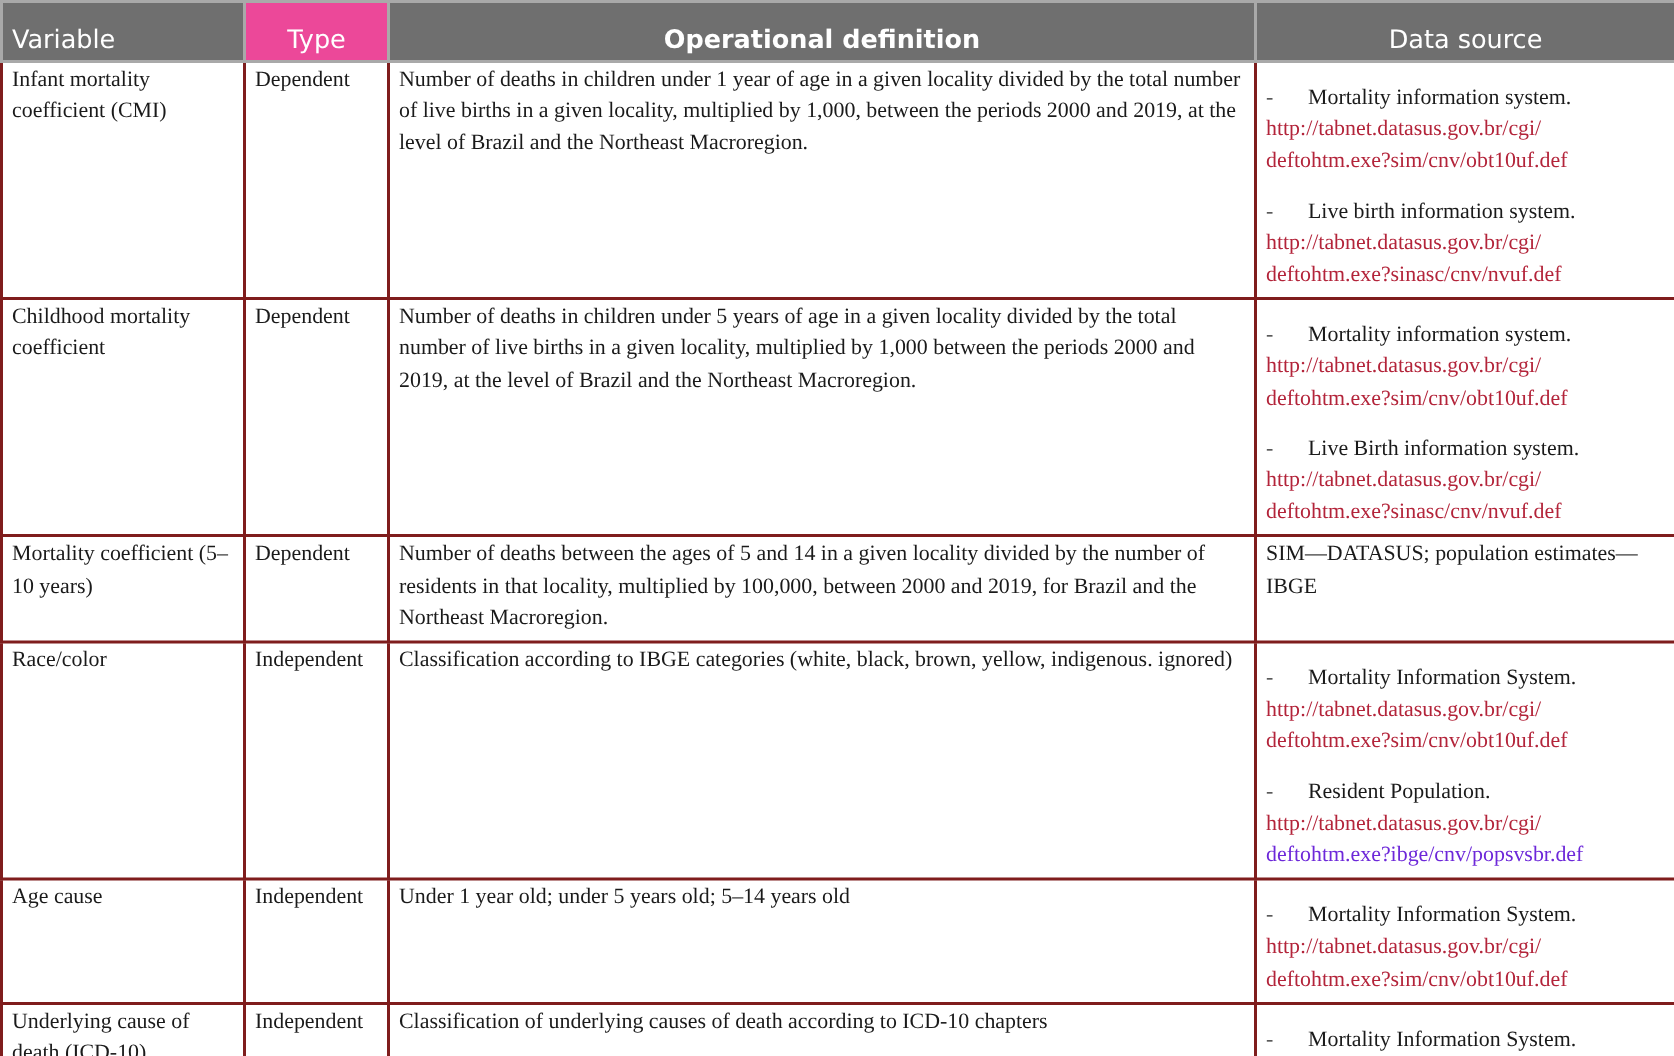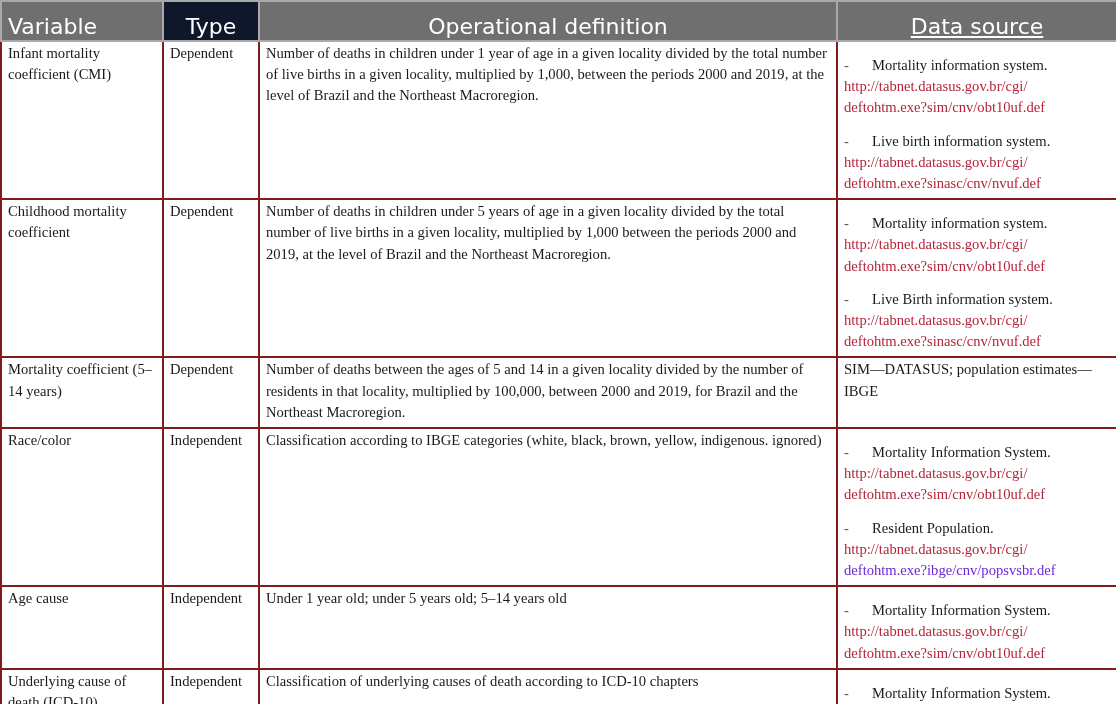--- a/index.html
+++ b/index.html
@@ -15,21 +15,21 @@
   }
   table.vt col.c1 { width: 162px; }
   table.vt col.c2 { width: 96px; }
   table.vt col.c3 { width: 578px; }
   table.vt col.c4 { width: 280px; }
   table.vt th {
     background: #6f6f6f;
     color: #ffffff;
     font-family: "DejaVu Sans", "Liberation Sans", sans-serif;
     font-weight: normal;
-    font-size: 22px;
+    font-size: 17px;
     height: 36px;
     padding: 0 6px;
     border: 2px solid #a9a9a9;
     vertical-align: bottom;
     line-height: 22px;
     padding-bottom: 2px;
   }
   table.vt th.left { text-align: left; }
   table.vt th.center { text-align: center; }
   table.vt td {
@@ -57,23 +57,23 @@
 <table class="vt">
   <colgroup>
       <col class="c1">
       <col class="c2">
       <col class="c3">
       <col class="c4">
     </colgroup>
   <thead>
     <tr>
       <th class="left" style="background: rgb(111, 111, 111);">Variable</th>
-      <th class="center" style="background: #0f172a;">Type</th>
-      <th class="center" style="background: rgb(111, 111, 111);">Operational definition</th>
-      <th class="center" style="background: rgb(111, 111, 111); text-decoration: underline;">Data source</th>
+      <th class="center" style="background: #ec4899;">Type</th>
+      <th class="center" style="background: rgb(111, 111, 111); font-weight: bold;">Operational definition</th>
+      <th class="center" style="background: rgb(111, 111, 111);">Data source</th>
     </tr>
   </thead>
   <tbody>
 
     <tr class="r-infant">
       <td>Infant mortality coefficient (CMI)</td>
       <td>Dependent</td>
       <td class="def">Number of deaths in children under 1 year of age in a given locality divided by the total number of live births in a given locality, multiplied by 1,000, between the periods 2000 and 2019, at the level of Brazil and the Northeast Macroregion.</td>
       <td>
         <span class="src-item"><span class="src-dash">-</span><span>Mortality information system.</span></span>
@@ -93,21 +93,21 @@
         <span class="src-item"><span class="src-dash">-</span><span>Mortality information system.</span></span>
         <a class="src-link" style="color: rgb(179, 36, 58);">http://tabnet.datasus.gov.br/cgi/</a>
         <a class="src-link" style="color: rgb(179, 36, 58);">deftohtm.exe?sim/cnv/obt10uf.def</a>
         <span class="src-item"><span class="src-dash">-</span><span>Live Birth information system.</span></span>
         <a class="src-link" style="color: rgb(179, 36, 58);">http://tabnet.datasus.gov.br/cgi/</a>
         <a class="src-link" style="color: rgb(179, 36, 58);">deftohtm.exe?sinasc/cnv/nvuf.def</a>
       </td>
     </tr>
 
     <tr class="r-mort">
-      <td>Mortality coefficient (5–14 years)</td>
+      <td>Mortality coefficient (5–10 years)</td>
       <td>Dependent</td>
       <td class="def">Number of deaths between the ages of 5 and 14 in a given locality divided by the number of residents in that locality, multiplied by 100,000, between 2000 and 2019, for Brazil and the Northeast Macroregion.</td>
       <td>
         <span class="src-plain">SIM—DATASUS; population estimates—IBGE</span>
       </td>
     </tr>
 
     <tr class="r-race">
       <td>Race/color</td>
       <td>Independent</td>

